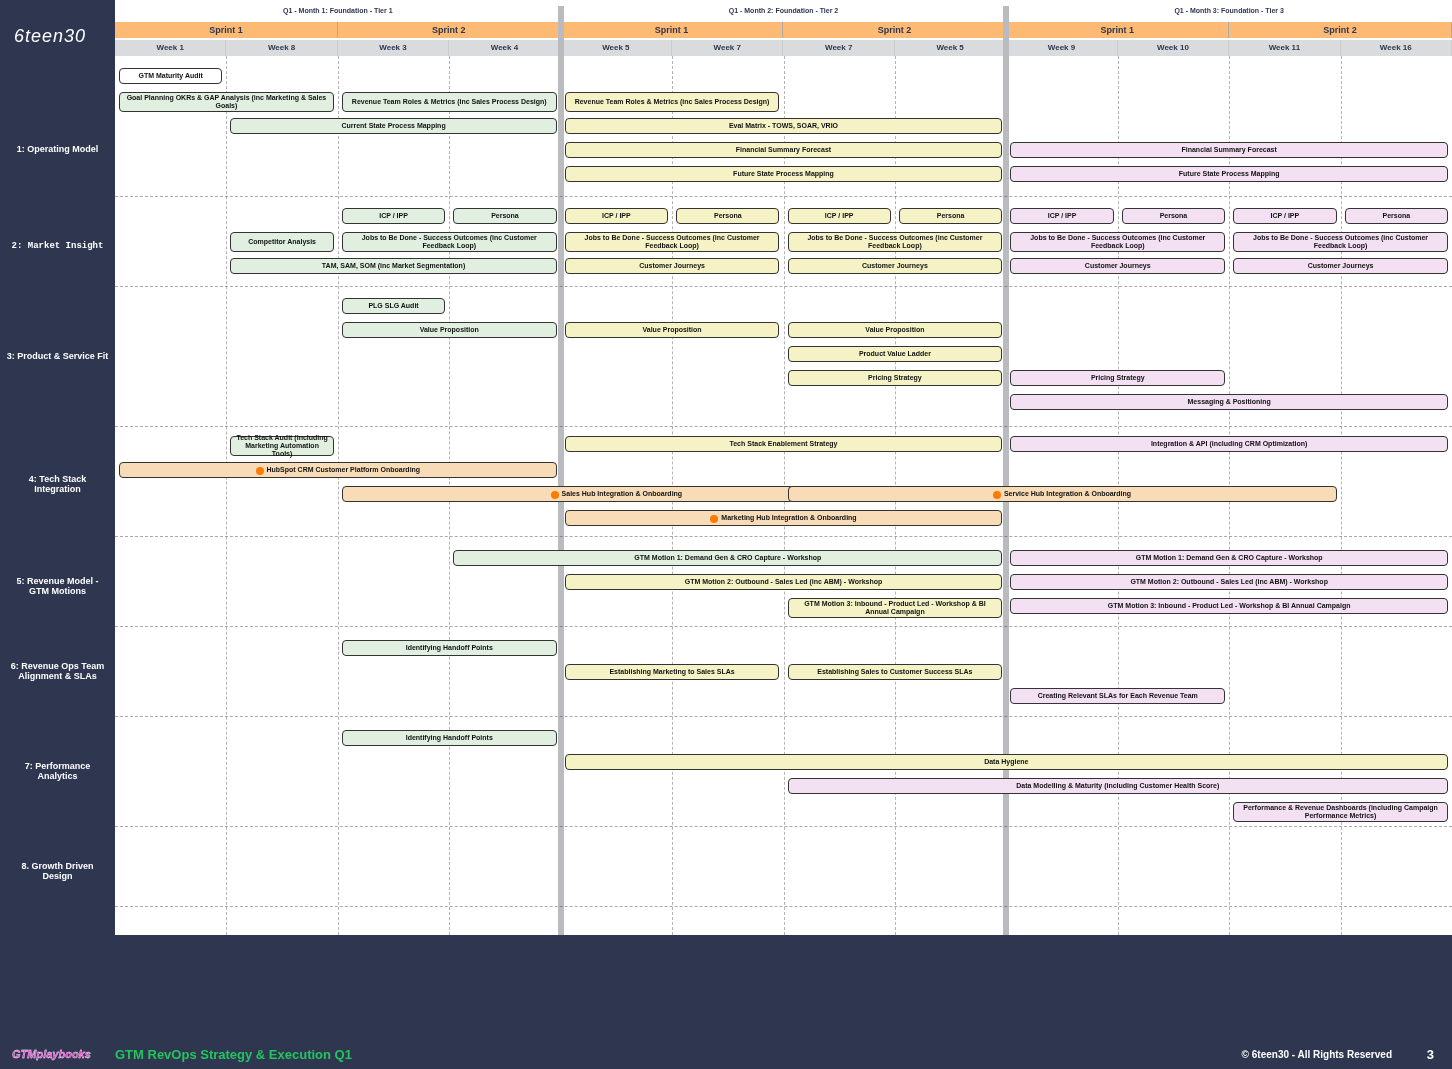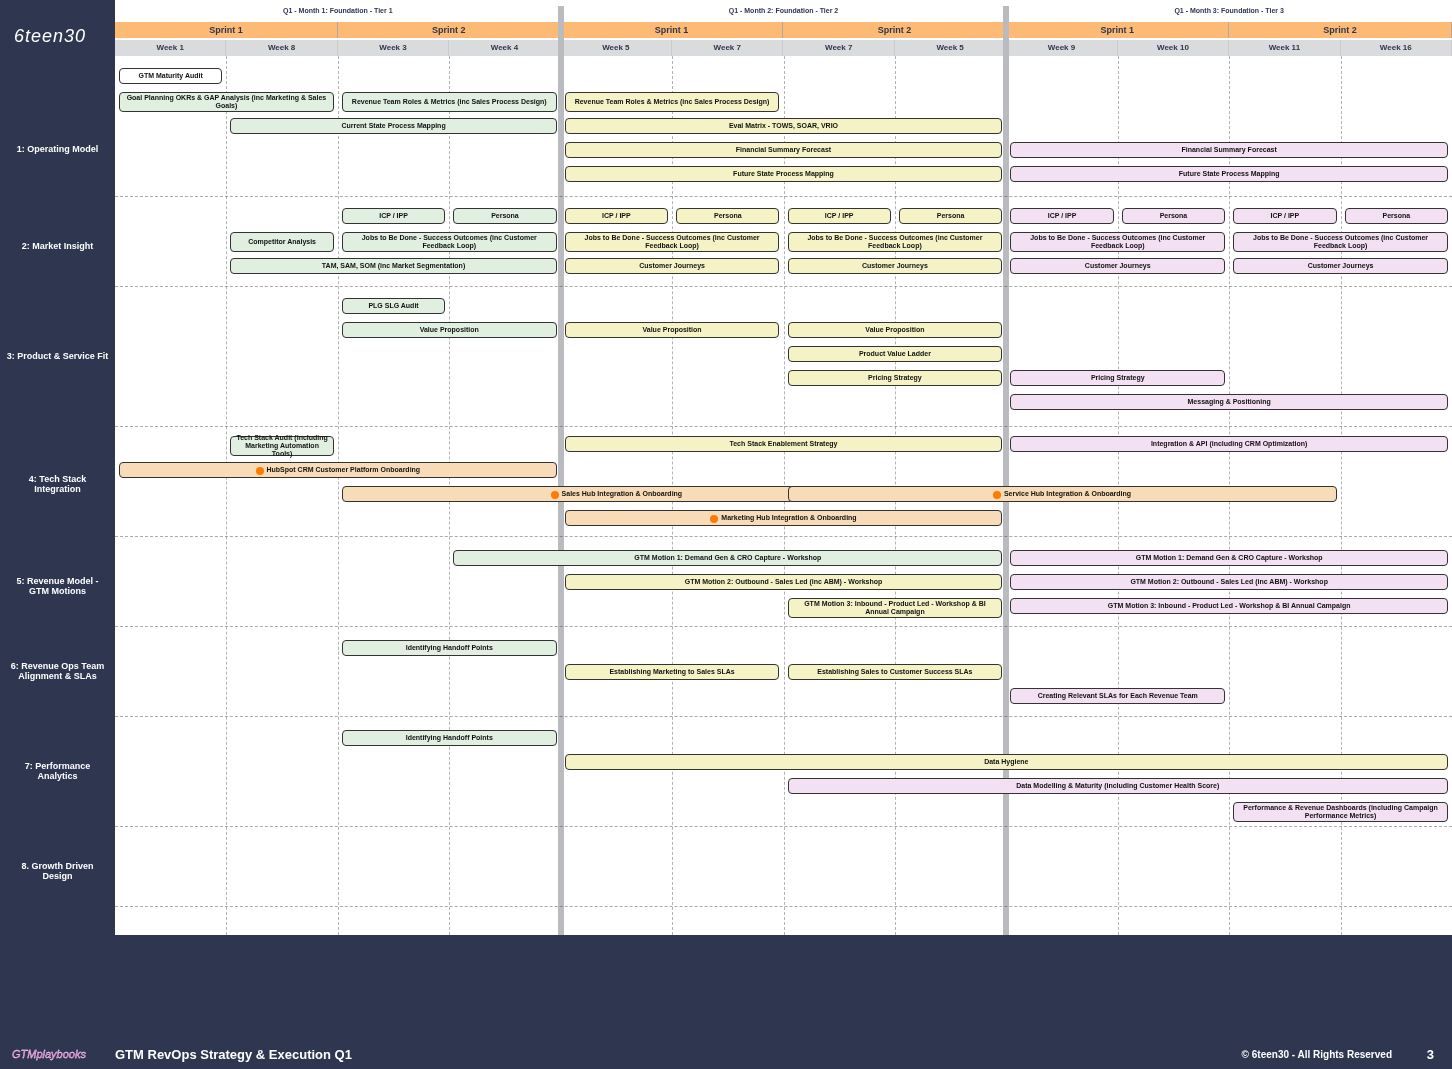--- a/index.html
+++ b/index.html
@@ -27,22 +27,22 @@
 .row-label { position:absolute; left:0; width:115px; color:#fff; font-size:9px; font-weight:bold; text-align:center; padding:0 6px; display:flex; align-items:center; justify-content:center; }
 
 .task { position:absolute; border:1px solid #333; border-radius:4px; font-size:7px; font-weight:bold; color:#111; display:flex; align-items:center; justify-content:center; text-align:center; padding:2px 4px; line-height:1.15; }
 .c-white { background:#fff; }
 .c-green { background:#e0efe0; }
 .c-yellow { background:#f5f3c6; }
 .c-pink  { background:#f3e0f3; }
 .c-orange{ background:#f8dcb8; }
 
 .footer { position:absolute; left:0; right:0; bottom:0; height:30px; background:#2e3650; display:flex; align-items:center; }
-.footer-left { position:absolute; left:12px; color:#e844c9; font-size:11px; font-weight:normal; -webkit-text-stroke:0.3px #fff; font-style:italic;}
-.footer-title { position:absolute; left:115px; color:#ffffff; font-size:13px; font-weight:bold; }
+.footer-left { position:absolute; left:12px; color:#e844c9; font-size:11px; font-weight:bold; -webkit-text-stroke:0.3px #fff; font-style:italic;}
+.footer-title { position:absolute; left:115px; color:#22c55e; font-size:13px; font-weight:bold; }
 .footer-copy { position:absolute; right:60px; color:#fff; font-size:10px; font-weight:bold; }
 .footer-page { position:absolute; right:18px; color:#fff; font-size:13px; font-weight:bold; }
 
 .hs-icon { display:inline-block; width:8px; height:8px; border-radius:50%; background:#ff7a00; margin-right:3px; position:relative; top:1px;}
 </style>
 </head>
 <body>
 
 <div class="page">
   <div class="logo">6teen30</div>
@@ -171,21 +171,21 @@
         <div class="task c-pink" style="left: 895.333px; width: 214.833px; top: 632px; height: 16px;">Creating Relevant SLAs for Each Revenue Team</div>
         <div class="task c-green" style="left: 226.833px; width: 214.833px; top: 674px; height: 16px;">Identifying Handoff Points</div>
         <div class="task c-yellow" style="left: 449.667px; width: 883.333px; top: 698px; height: 16px;">Data Hygiene</div>
         <div class="task c-pink" style="left: 672.5px; width: 660.5px; top: 722px; height: 16px;">Data Modelling &amp; Maturity (including Customer Health Score)</div>
         <div class="task c-pink" style="left: 1118.17px; width: 214.833px; top: 746px; height: 20px;">Performance &amp; Revenue Dashboards (including Campaign Performance Metrics)</div>
       </div>
   </div>
 
   <div class="row-labels" id="rowlabels">
       <div class="row-label" style="top: 48px; height: 90px;">1: Operating Model</div>
-      <div class="row-label" style="top: 150px; height: 80px;">2: Market Insight</div>
+      <div class="row-label" style="top: 150px; height: 80px; font-family: Liberation Mono, monospace;">2: Market Insight</div>
       <div class="row-label" style="top: 245px; height: 110px;">3: Product &amp; Service Fit</div>
       <div class="row-label" style="top: 380px; height: 95px;">4: Tech Stack Integration</div>
       <div class="row-label" style="top: 495px; height: 70px;">5: Revenue Model - GTM Motions</div>
       <div class="row-label" style="top: 580px; height: 70px;">6: Revenue Ops Team Alignment &amp; SLAs</div>
       <div class="row-label" style="top: 680px; height: 70px;">7: Performance Analytics</div>
       <div class="row-label" style="top: 790px; height: 50px;">8. Growth Driven Design</div>
     </div>
 
   <div class="footer">
     <div class="footer-left">GTMplaybooks</div>

